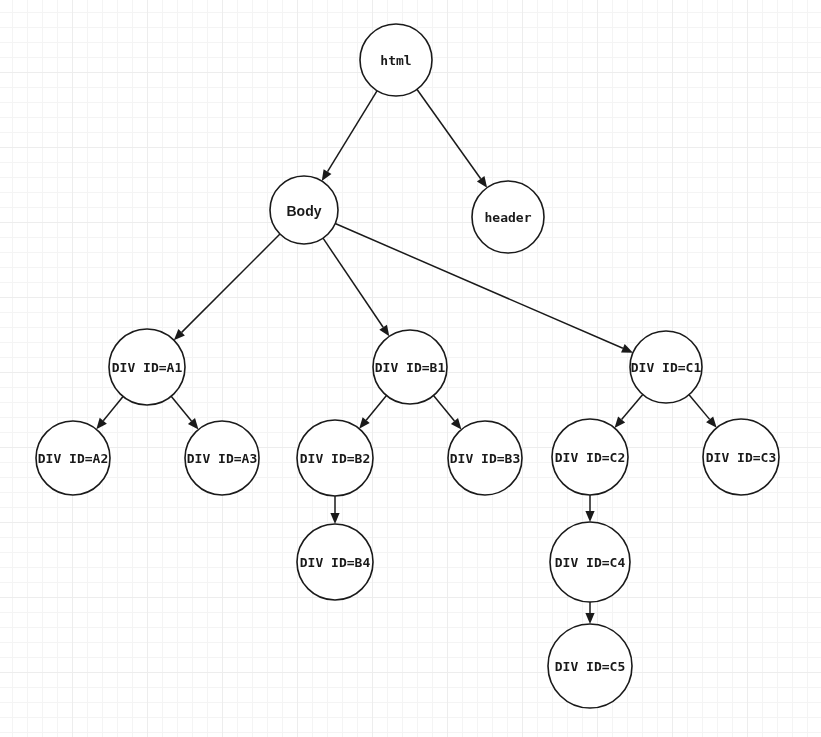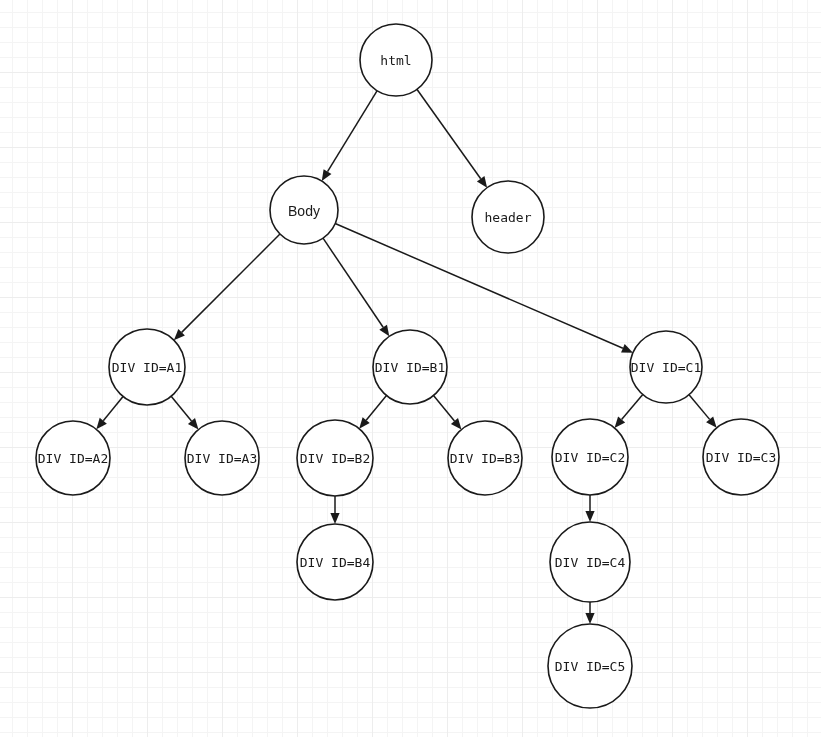--- a/index.html
+++ b/index.html
@@ -20,20 +20,21 @@
       linear-gradient(to right, #ededed 1px, transparent 1px),
       linear-gradient(to bottom, #ededed 1px, transparent 1px),
       linear-gradient(to right, #f4f4f4 1px, transparent 1px),
       linear-gradient(to bottom, #f4f4f4 1px, transparent 1px);
     background-size:
       75px 75px,
       75px 75px,
       15px 15px,
       15px 15px;
     background-position: -3px -3px, -3px -3px, -3px -3px, -3px -3px;
+    font-weight: bold;
   }
   #diagram-svg {
     position: absolute;
     left: 0;
     top: 0;
     width: 821px;
     height: 737px;
   }
   .node-circle {
     fill: #ffffff;

